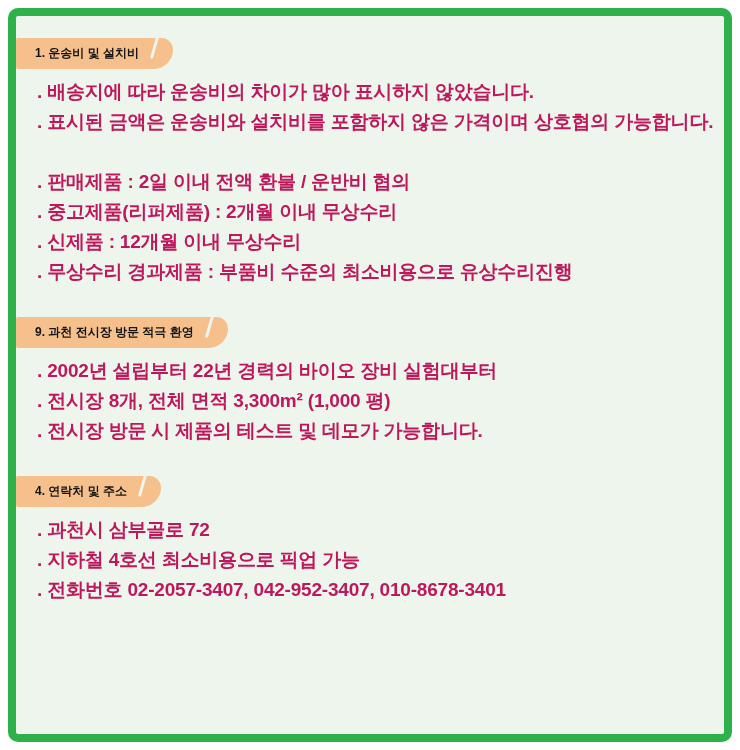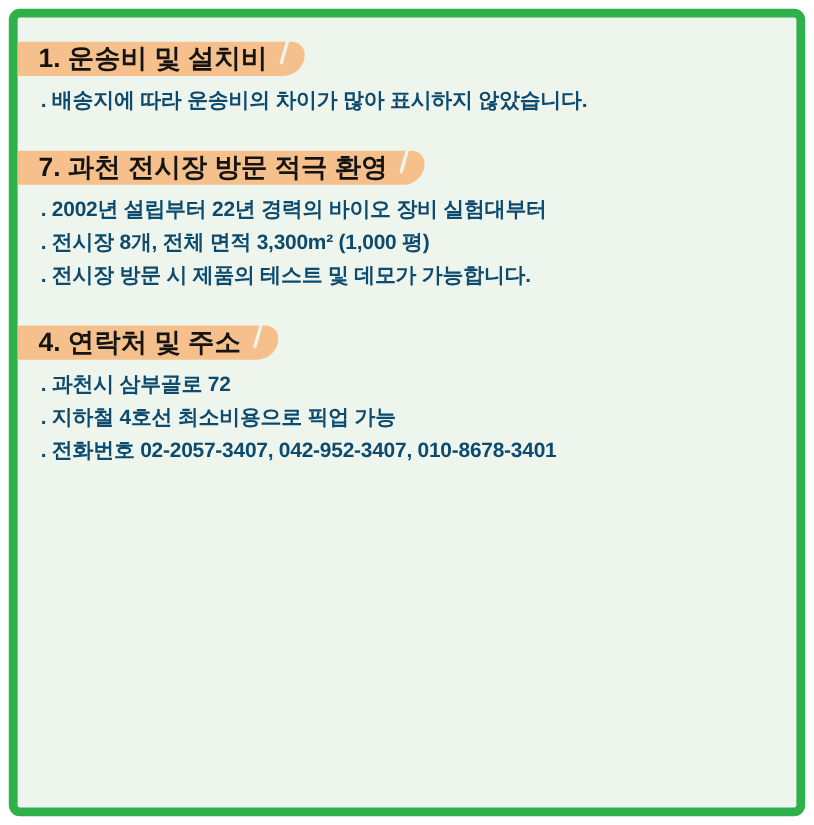--- a/index.html
+++ b/index.html
@@ -23,21 +23,21 @@
   }
   .content { padding-top: 22px; }
   .section { margin-bottom: 30px; }
   .section:last-child { margin-bottom: 12px; }
 
   .section-header {
     position: relative;
     display: inline-block;
     background: #f5c08c;
     color: #141414;
-    font-size: 24px;
+    font-size: 12px;
     font-weight: 700;
     height: 31px;
     line-height: 31px;
     padding: 0 34px 0 19px;
     border-radius: 2px 12px 20px 2px;
     margin-bottom: 8px;
     white-space: nowrap;
   }
   
   .section-header::after {
@@ -53,45 +53,52 @@
   }
 
   .bullets {
     list-style: none;
     padding-left: 21px;
     padding-right: 10px;
   }
   .bullets li {
     font-size: 19px;
     font-weight: 700;
-    color: #0c4a6e;
+    color: #be185d;
     line-height: 30px;
     white-space: nowrap;
     letter-spacing: -0.2px;
   }
 </style>
 </head>
 <body>
 
 <div class="canvas">
   <div class="frame">
     <div class="content">
 
       <div class="section">
         <div class="section-header">1. 운송비 및 설치비</div>
         <ul class="bullets">
           <li>. 배송지에 따라 운송비의 차이가 많아 표시하지 않았습니다.</li>
+          <li>. 표시된 금액은 운송비와 설치비를 포함하지 않은 가격이며 상호협의 가능합니다.</li>
         </ul>
       </div>
 
       <div class="section">
+        <ul class="bullets">
+          <li>. 판매제품 : 2일 이내 전액 환불 / 운반비 협의</li>
+          <li>. 중고제품(리퍼제품) : 2개월 이내 무상수리</li>
+          <li>. 신제품 : 12개월 이내 무상수리</li>
+          <li>. 무상수리 경과제품 : 부품비 수준의 최소비용으로 유상수리진행</li>
+        </ul>
       </div>
 
       <div class="section">
-        <div class="section-header">7. 과천 전시장 방문 적극 환영</div>
+        <div class="section-header">9. 과천 전시장 방문 적극 환영</div>
         <ul class="bullets">
           <li>. 2002년 설립부터 22년 경력의 바이오 장비 실험대부터</li>
           <li>. 전시장 8개, 전체 면적 3,300m² (1,000 평)</li>
           <li>. 전시장 방문 시 제품의 테스트 및 데모가 가능합니다.</li>
         </ul>
       </div>
 
       <div class="section">
         <div class="section-header">4. 연락처 및 주소</div>
         <ul class="bullets">

